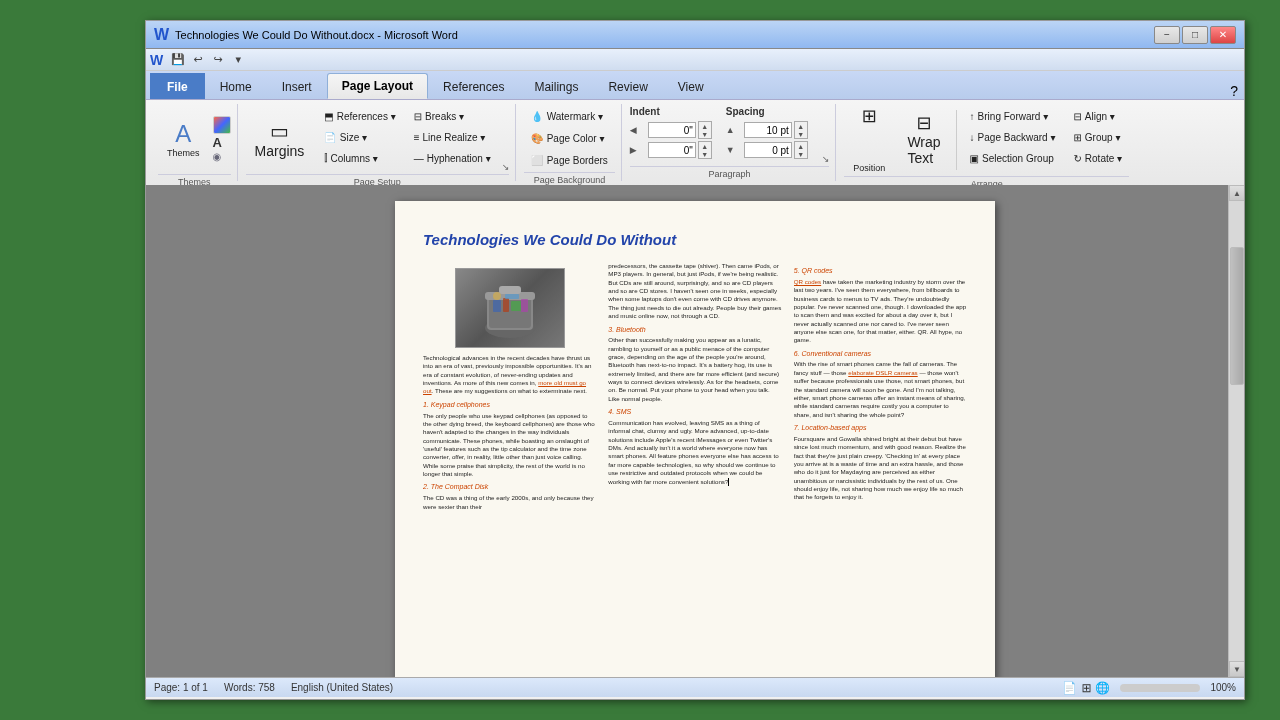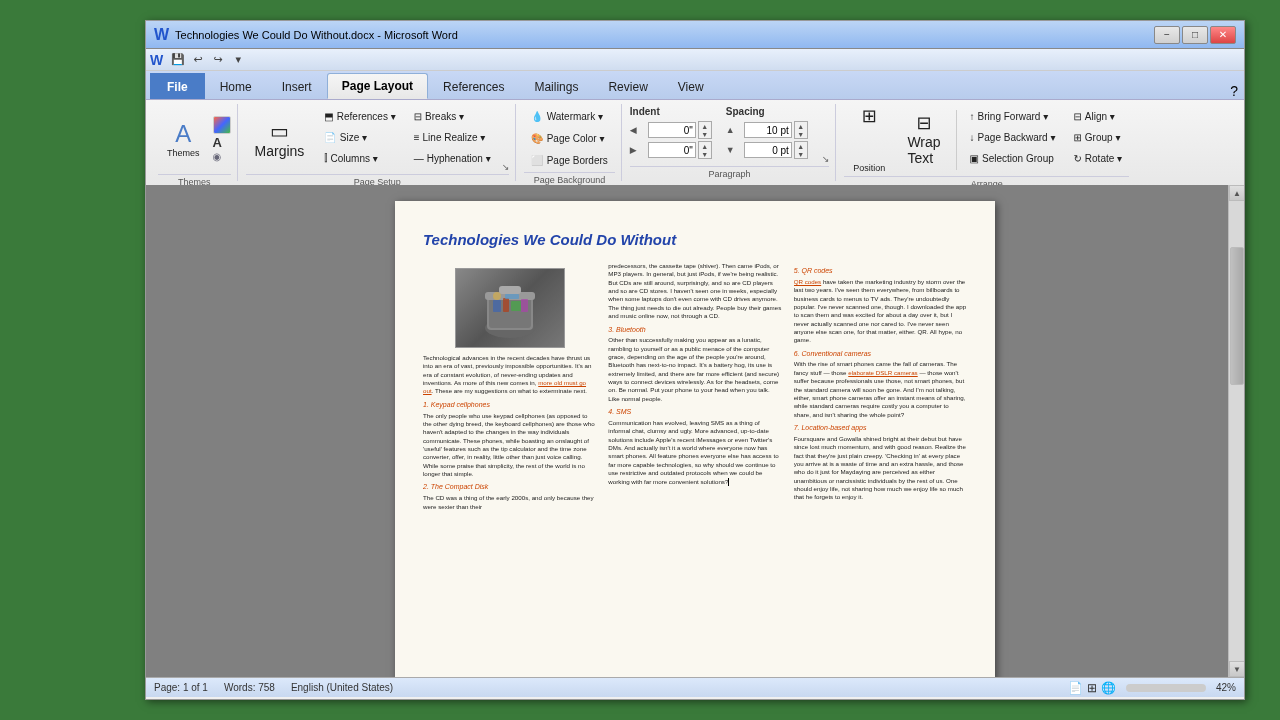--- a/index.html
+++ b/index.html
@@ -657,17 +657,17 @@
 
   <div class="status-bar">
     <span>Page: 1 of 1</span>
     <span>Words: 758</span>
     <span>English (United States)</span>
     <div style="margin-left:auto;display:flex;align-items:center;gap:4px;">
       <div style="cursor:pointer;font-size:12px;" title="Print Layout">📄</div>
       <div style="cursor:pointer;font-size:12px;" title="Full Screen">⊞</div>
       <div style="cursor:pointer;font-size:12px;" title="Web Layout">🌐</div>
       <div style="width:80px;height:8px;background:#ccc;border-radius:4px;cursor:pointer;margin:0 6px;"></div>
-      <span style="font-size:10px;">42%</span>
+      <span style="font-size:10px;">100%</span>
     </div>
   </div>
 
 </div>
 
 </body></html>

